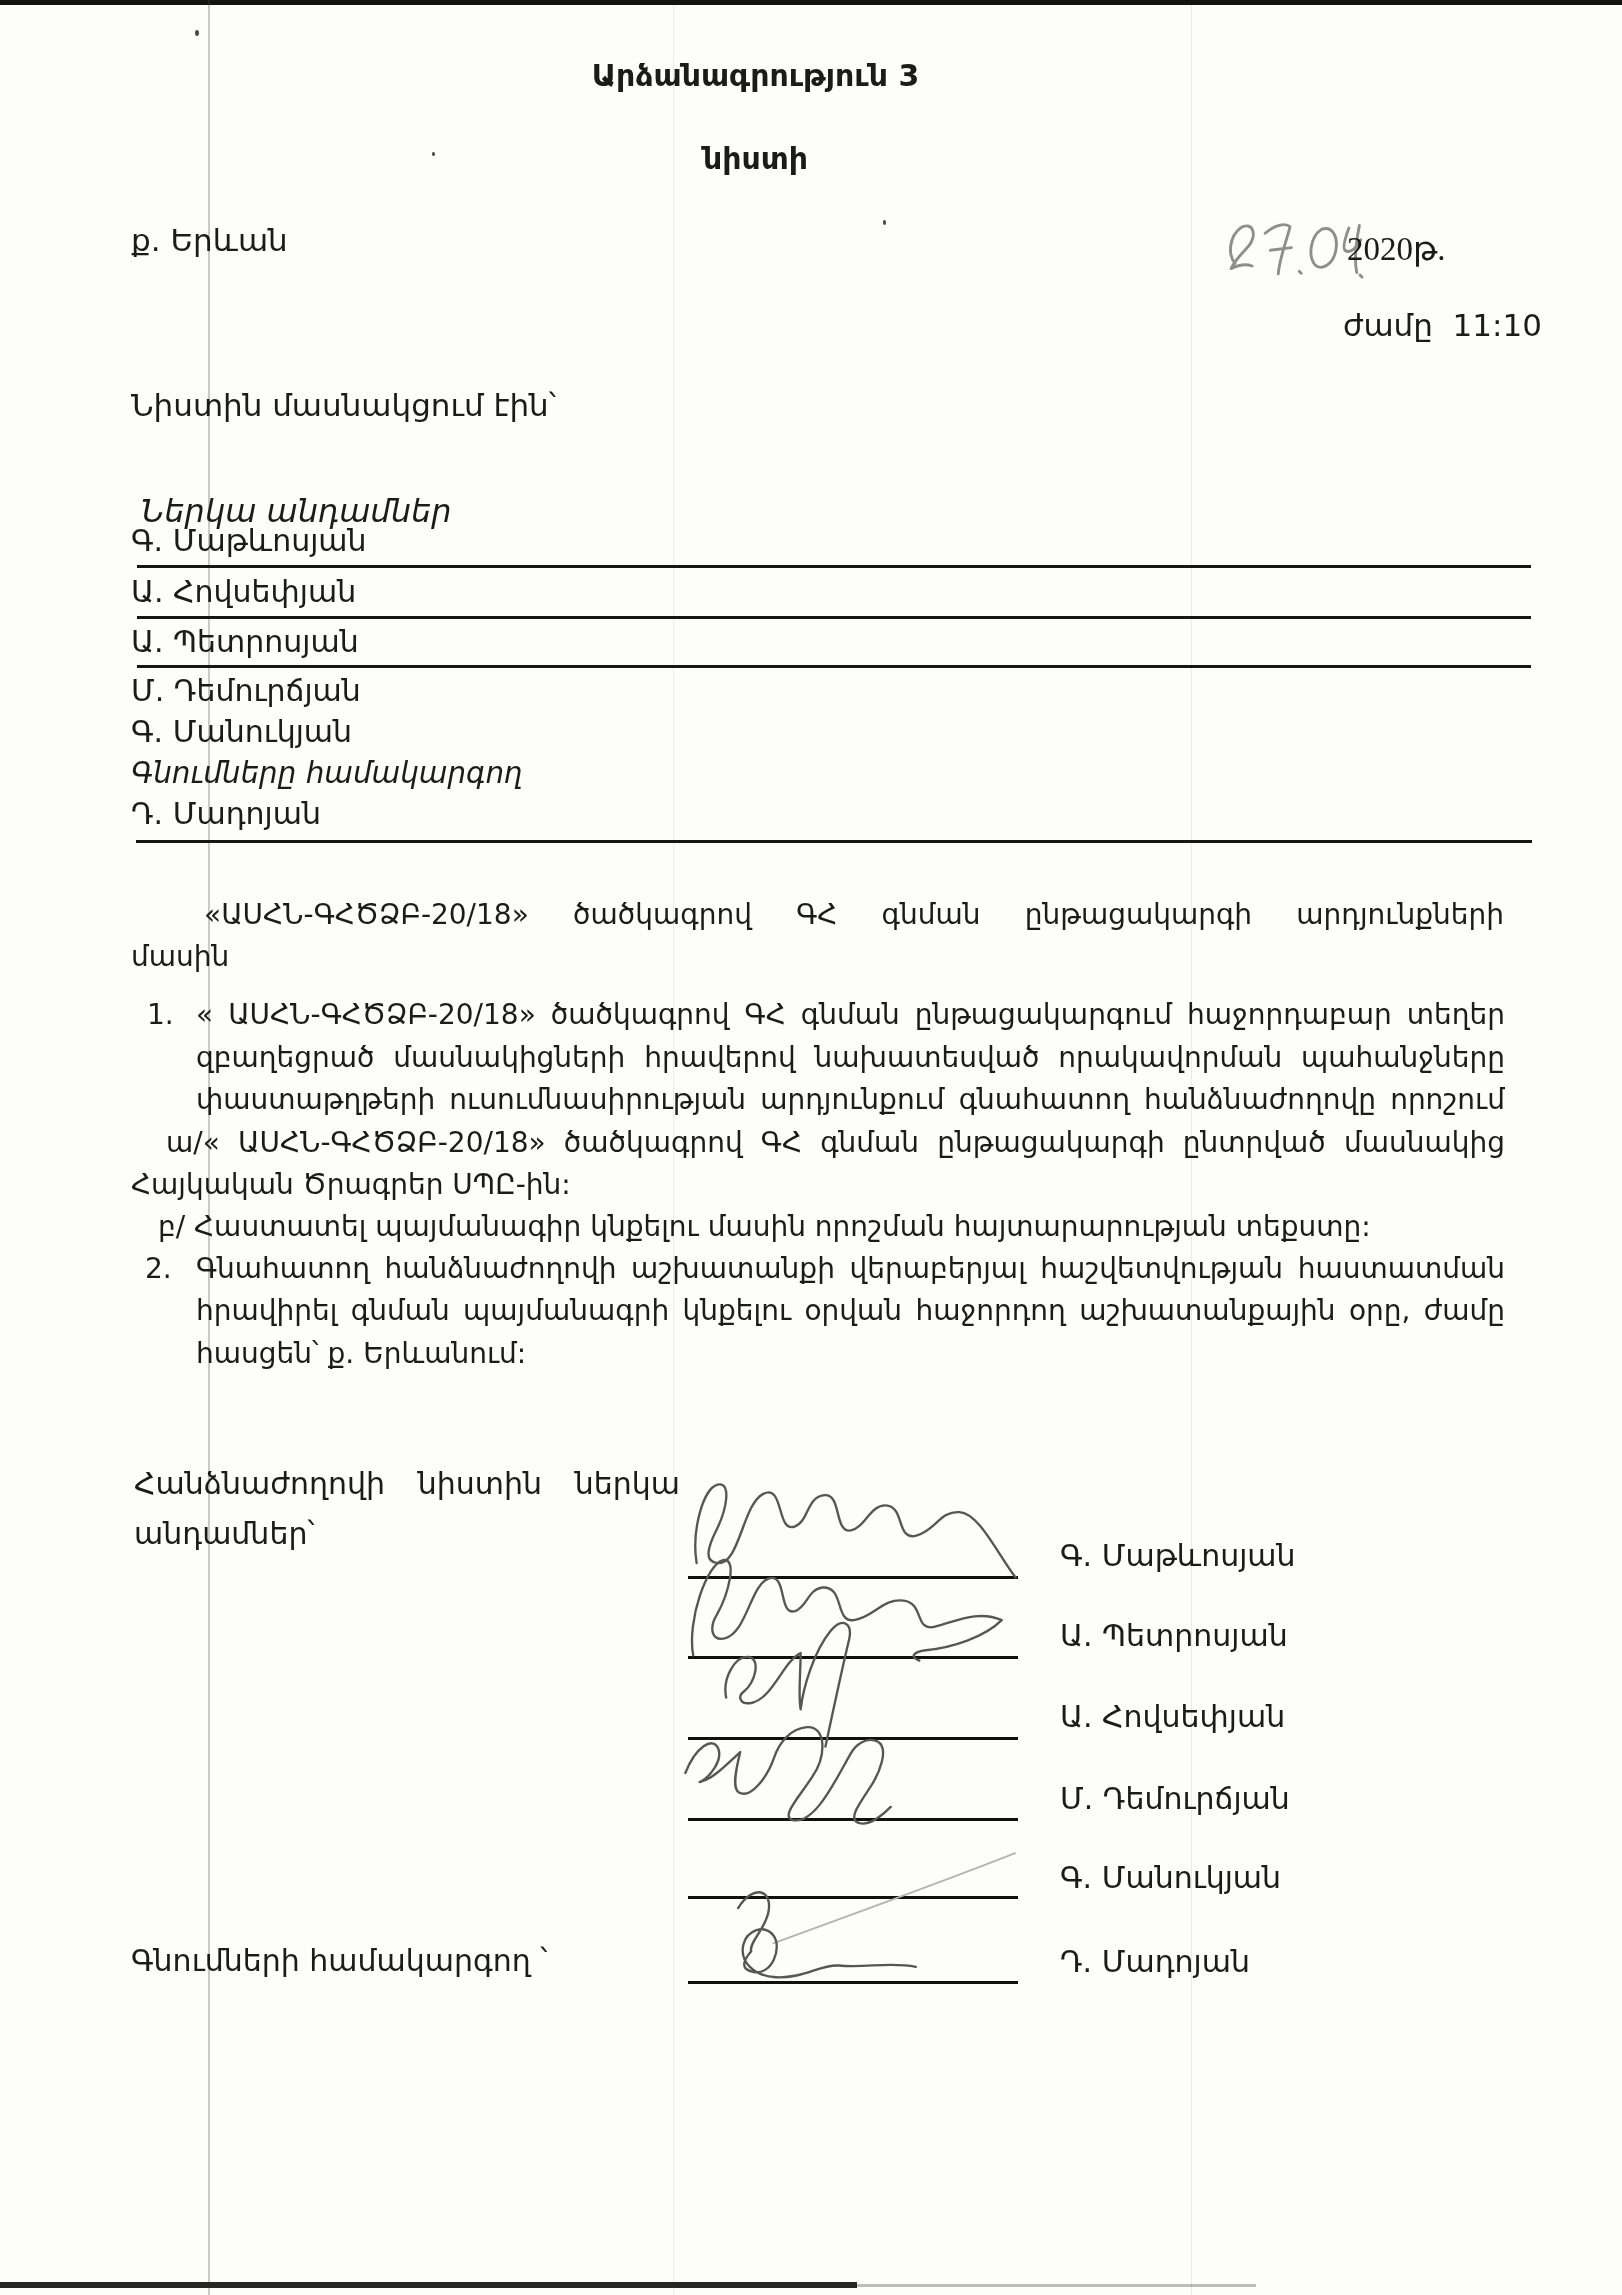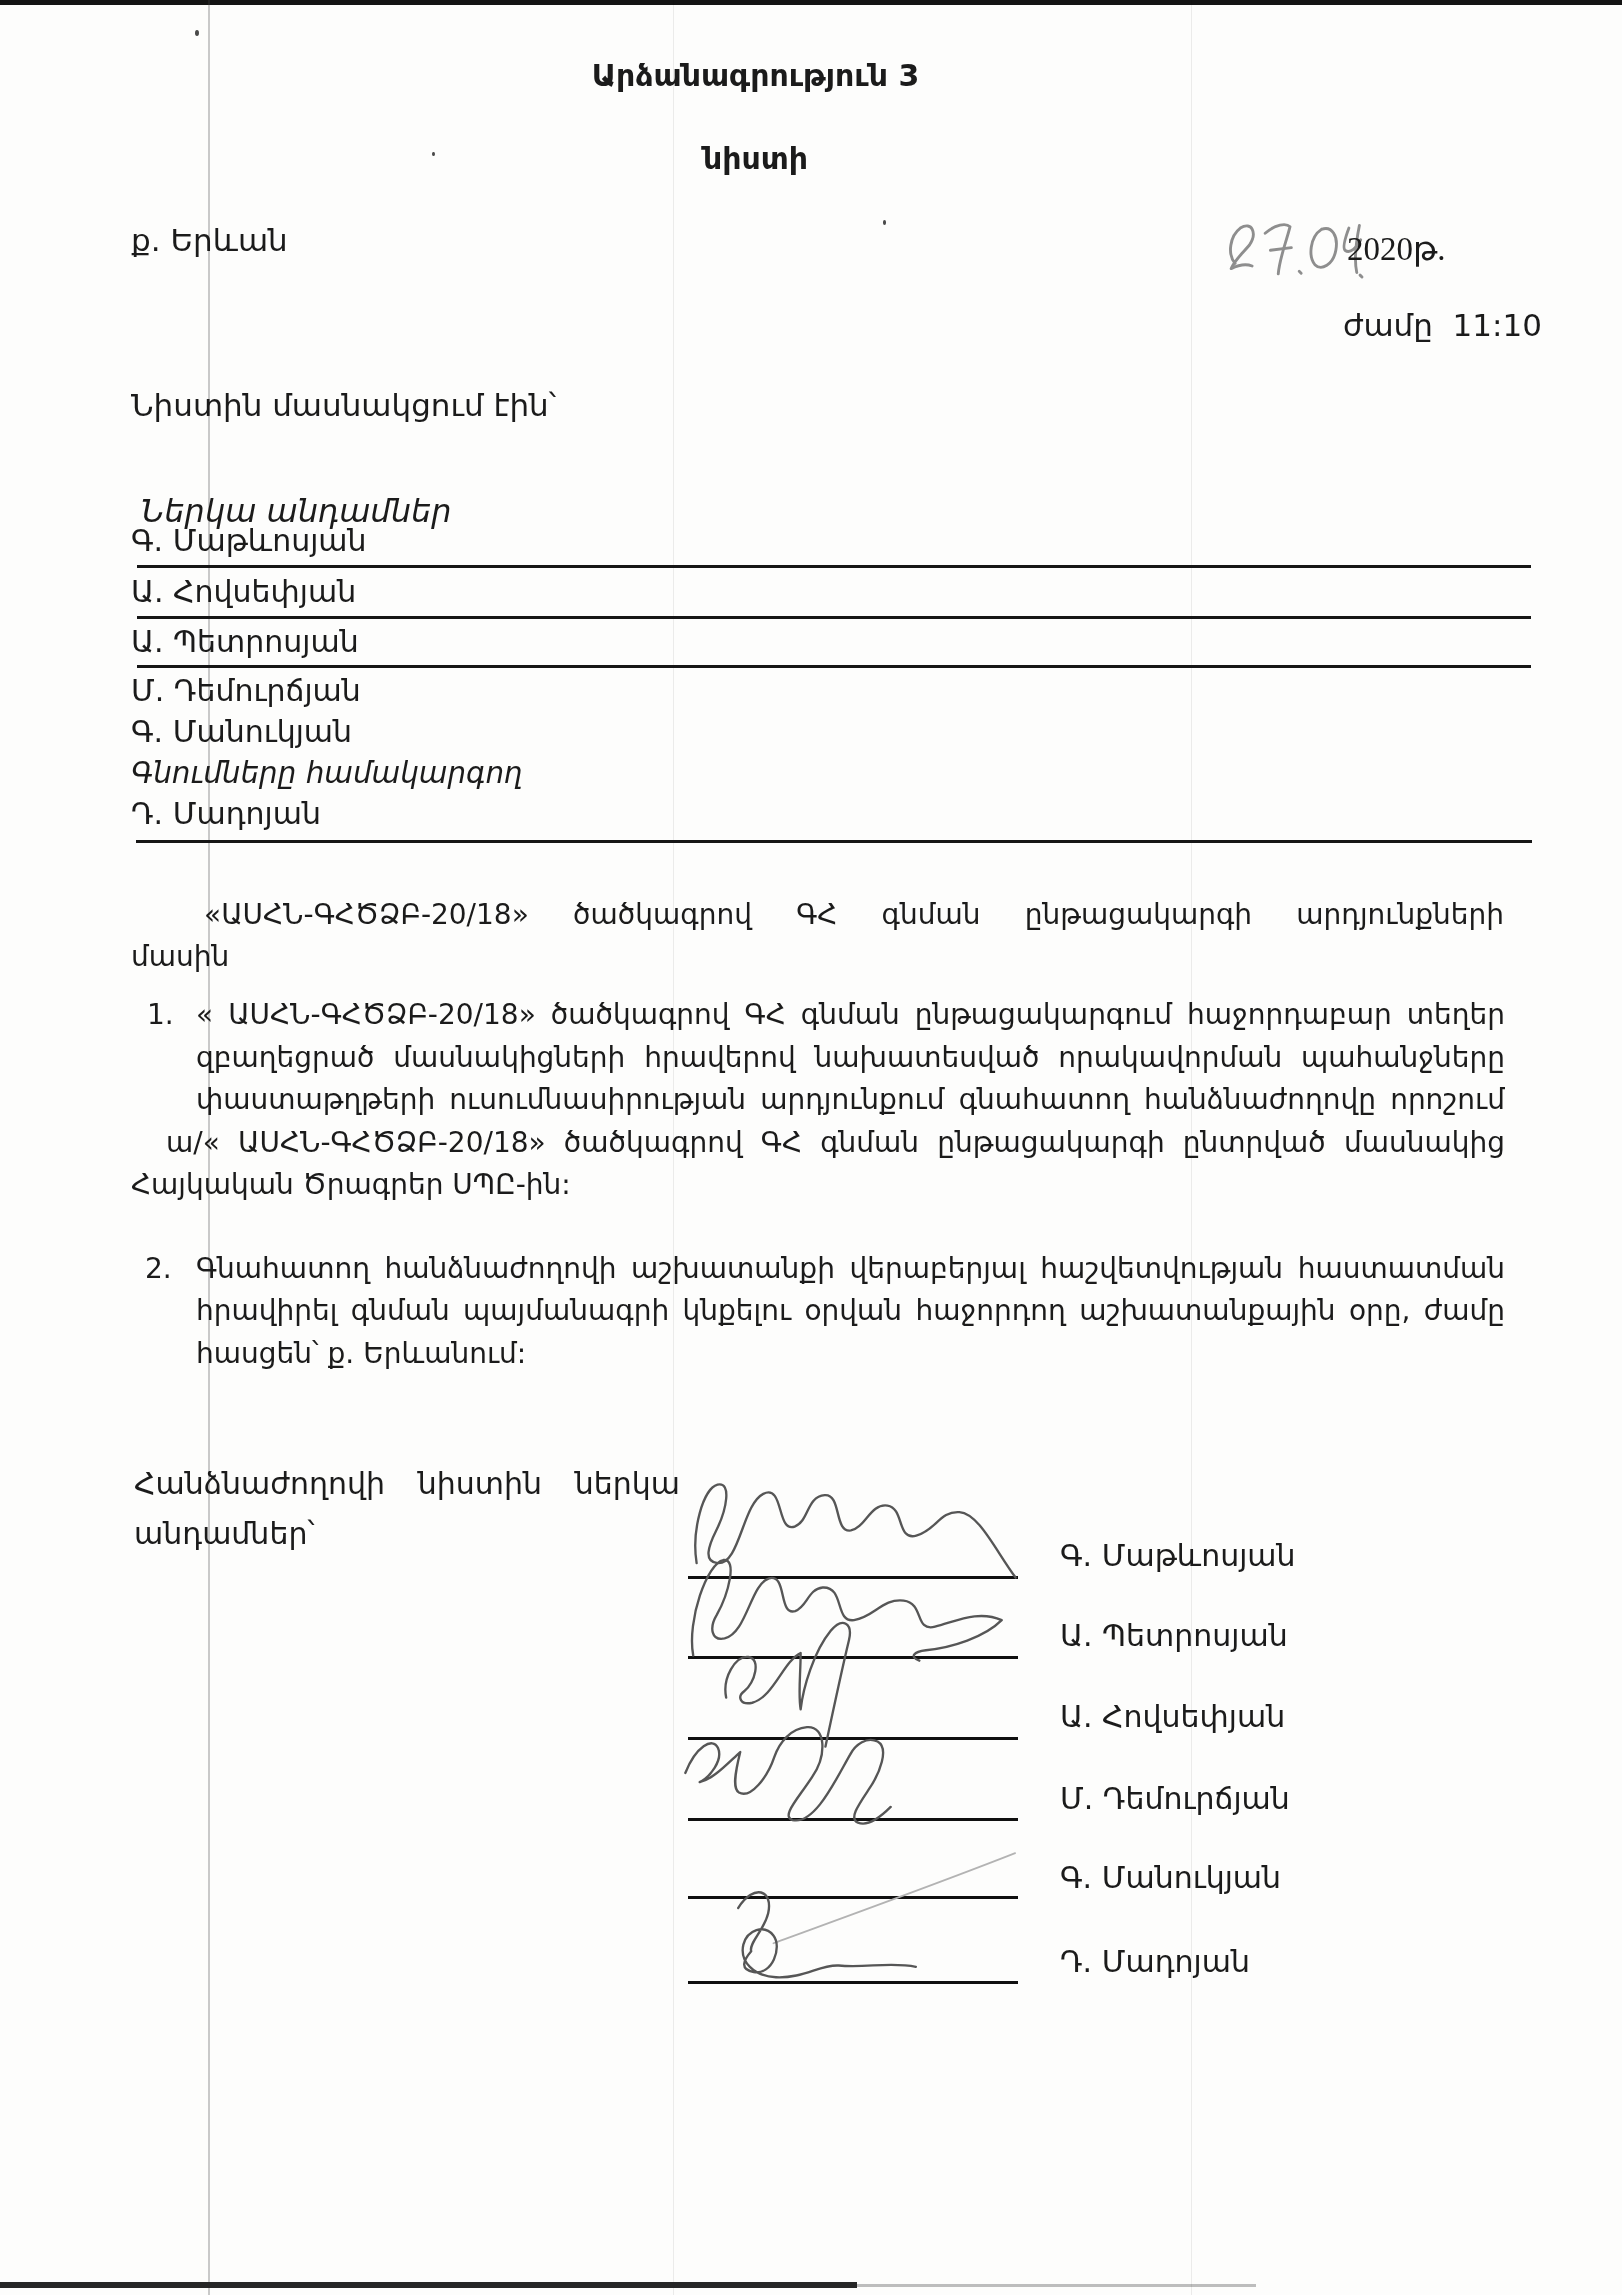--- a/index.html
+++ b/index.html
@@ -83,20 +83,21 @@
 
   <div class="abs jline" style="top:895px;left:204px;width:1300px;">«ԱՍՀՆ-ԳՀԾՁԲ-20/18» ծածկագրով ԳՀ գնման ընթացակարգի արդյունքների  հաստատման</div>
   <div class="abs t" style="top:937px;left:131px;">մասին</div>
 
   <div class="abs t" style="top:995px;left:147px;">1.</div>
   <div class="abs jline" style="top:995px;left:196px;width:1309px;">« ԱՍՀՆ-ԳՀԾՁԲ-20/18» ծածկագրով ԳՀ գնման ընթացակարգում հաջորդաբար տեղեր</div>
   <div class="abs jline" style="top:1038px;left:196px;width:1309px;">զբաղեցրած մասնակիցների հրավերով նախատեսված որակավորման պահանջները հավաստող</div>
   <div class="abs jline" style="top:1080px;left:196px;width:1309px;">փաստաթղթերի ուսումնասիրության արդյունքում գնահատող հանձնաժողովը որոշում է՝</div>
   <div class="abs jline" style="top:1123px;left:166px;width:1339px;">ա/« ԱՍՀՆ-ԳՀԾՁԲ-20/18» ծածկագրով ԳՀ գնման ընթացակարգի ընտրված մասնակից ճանաչել՝</div>
   <div class="abs t" style="top:1165px;left:131px;">Հայկական Ծրագրեր ՍՊԸ-ին:</div>
+  <div class="abs t" style="top:1207px;left:158px;">բ/ Հաստատել պայմանագիր կնքելու մասին որոշման հայտարարության տեքստը:</div>
 
   <div class="abs t" style="top:1249px;left:145px;">2.</div>
   <div class="abs jline" style="top:1249px;left:196px;width:1309px;">Գնահատող հանձնաժողովի աշխատանքի վերաբերյալ հաշվետվության հաստատման նիստը</div>
   <div class="abs jline" style="top:1291px;left:196px;width:1309px;">հրավիրել գնման պայմանագրի կնքելու օրվան հաջորդող աշխատանքային օրը, ժամը 10:00-ին,</div>
   <div class="abs t" style="top:1334px;left:196px;">հասցեն՝ ք. Երևանում:</div>
 
 
   <div class="abs" style="top:1466px;left:134px;width:546px;font-size:30px;text-align:justify;text-align-last:justify;overflow:hidden;height:41px;">Հանձնաժողովի նիստին ներկա</div>
   <div class="abs t" style="top:1514px;left:134px;font-size:30px;">անդամներ՝</div>
 
@@ -124,15 +125,16 @@
     <path class="ink" d="M40,132 C34,102 54,68 74,70 C94,72 84,110 68,122 C56,131 62,144 80,140 C112,132 128,76 154,64 C154,96 150,128 154,150 C158,116 174,62 200,30 C218,8 234,18 228,44 C216,94 202,160 192,207"></path>
   </svg>
   <svg class="abs" style="left:667px;top:1693px;" width="327" height="154" viewBox="0 0 500 235">
     <path class="ink" d="M28,122 C44,82 70,66 78,84 C86,102 66,128 50,136 C70,132 92,108 112,90 C104,122 100,146 110,152 C128,162 154,128 164,98 C172,74 190,54 214,52 C244,50 244,96 222,128 C200,162 174,188 192,194 C226,202 258,132 280,94 C288,78 306,66 322,74 C340,84 326,122 308,148 C292,172 278,192 292,198 C306,204 326,190 342,174"></path>
   </svg>
   <svg class="abs" style="left:674px;top:1844px;" width="353" height="147" viewBox="0 0 540 225">
     <path class="ink-light" d="M522,14 C400,62 250,116 152,152"></path>
     <path class="ink" d="M98,98 C122,60 152,70 144,106 C138,132 114,152 118,164 C106,178 100,192 122,196 C150,201 166,158 152,140 C138,122 112,132 106,154 C100,180 122,202 156,204 C198,206 224,184 252,186 C292,190 332,180 370,188"></path>
   </svg>
 
+  <div class="abs t" style="top:1941px;left:131px;font-size:30px;">Գնումների համակարգող ՝</div>
 
 </div>
 
 
 </body></html>

